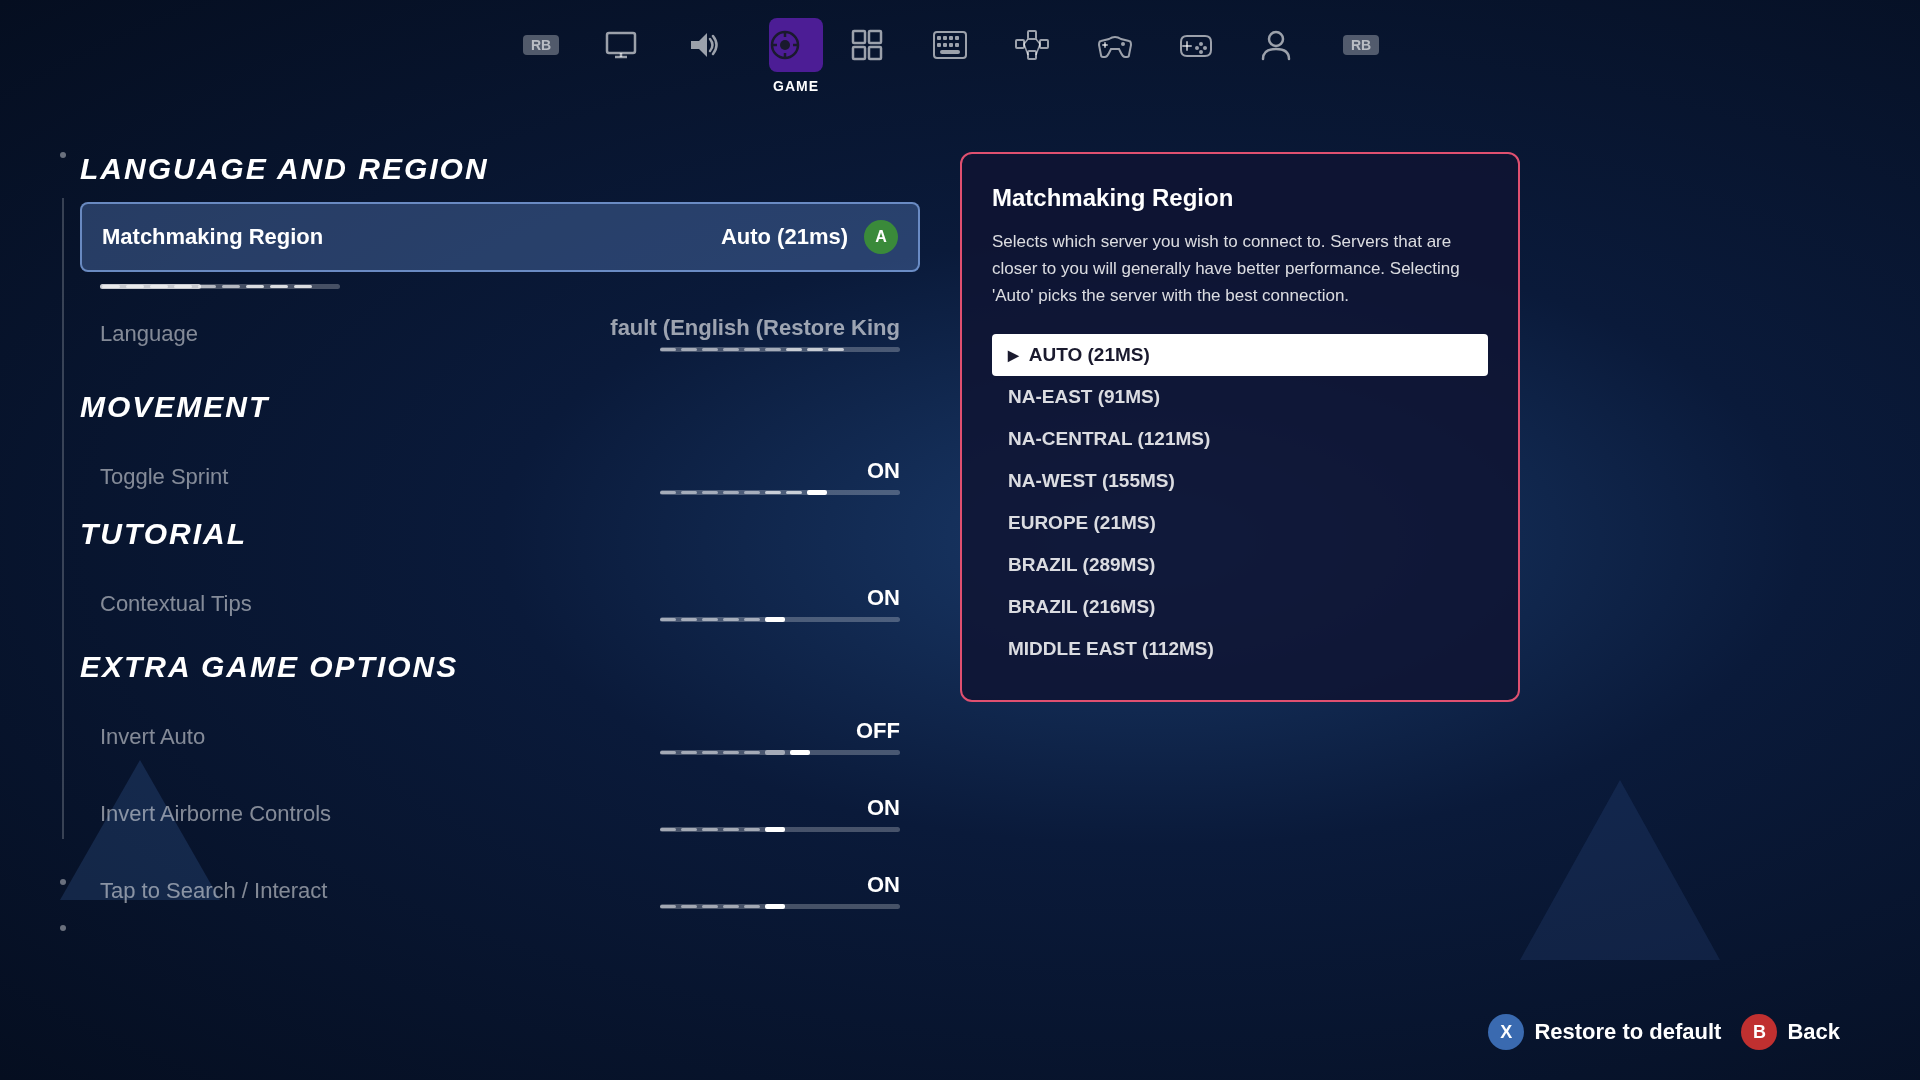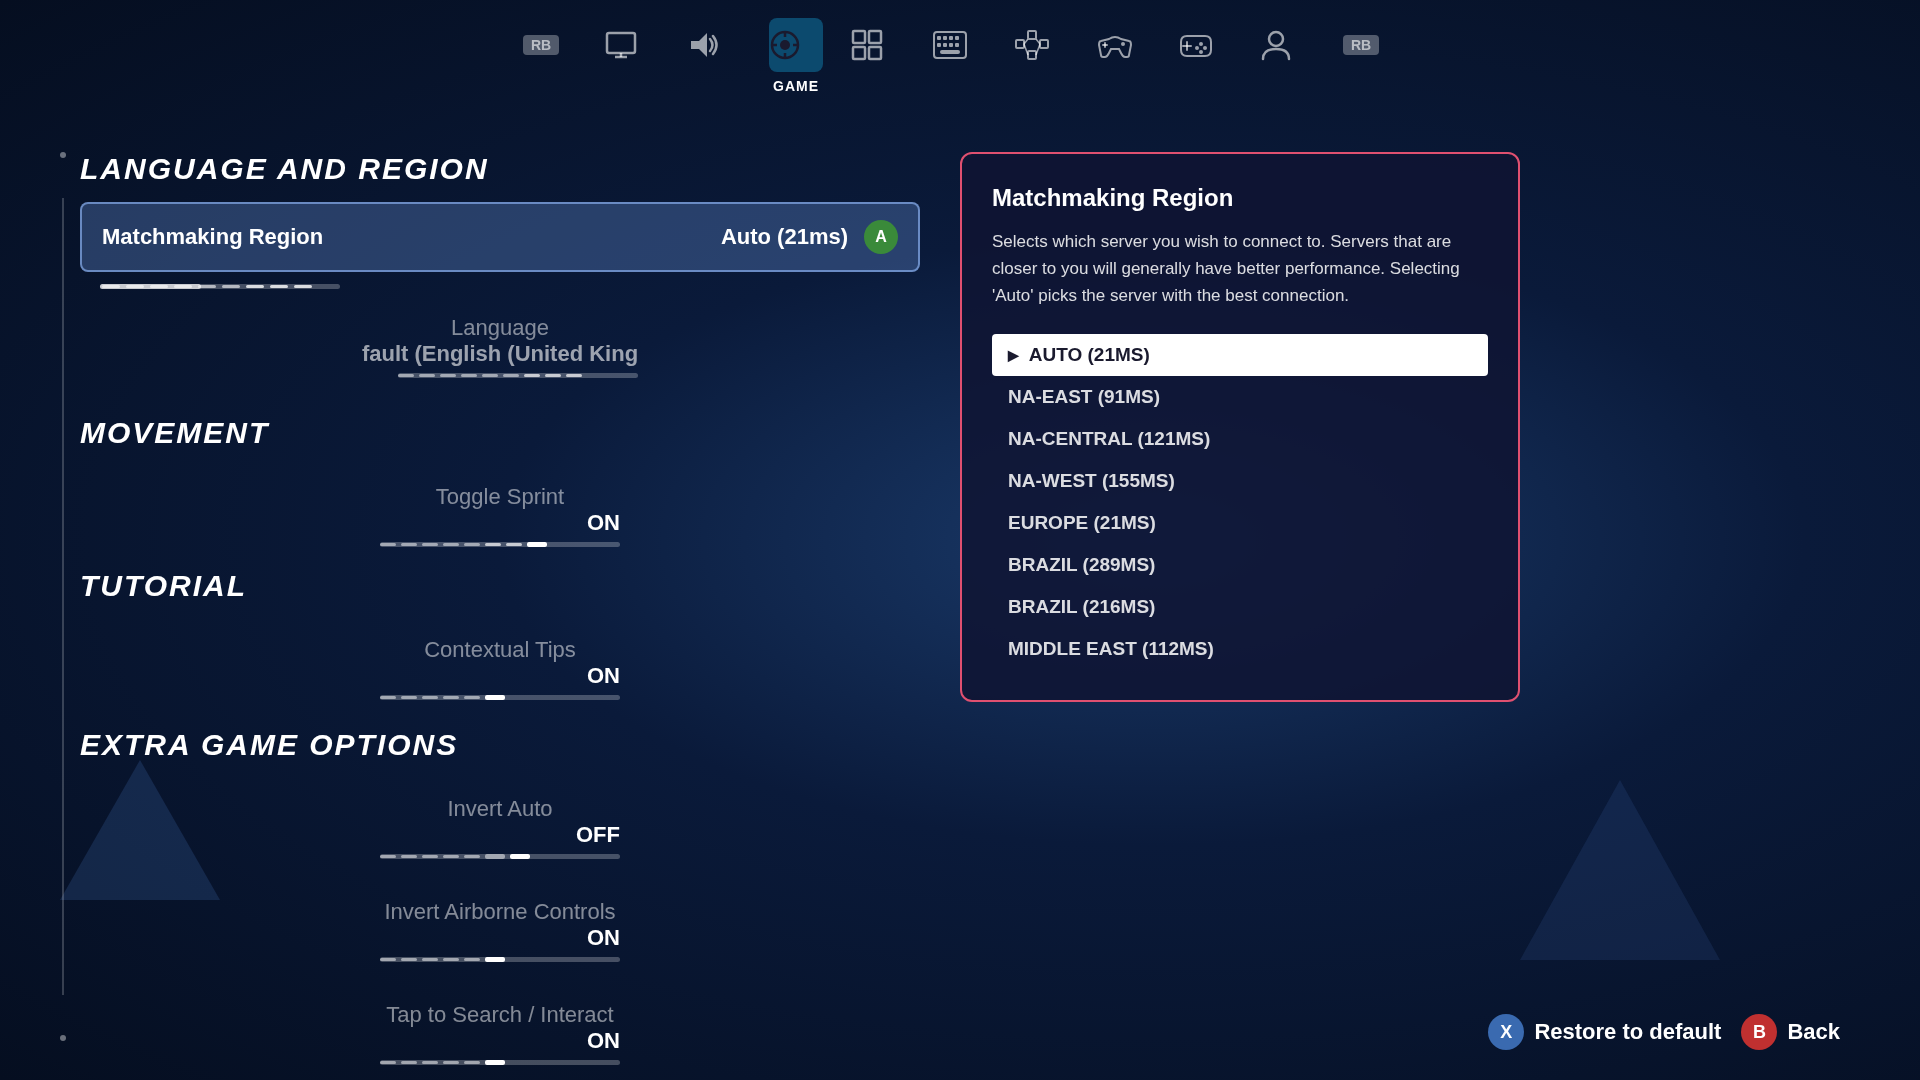--- a/index.html
+++ b/index.html
@@ -55,21 +55,21 @@
       display: flex;
       align-items: center;
       justify-content: flex-start;
       border-radius: 8px;
       cursor: pointer;
       position: relative;
       color: rgba(255,255,255,0.6);
       font-size: 26px;
     }
     .nav-icon.active {
-      background: #0c4a6e;
+      background: #4c1d95;
       color: #1a1a2e;
     }
     .nav-icon-label {
       position: absolute;
       bottom: -22px;
       left: 50%;
       transform: translateX(-50%);
       font-size: 14px;
       font-weight: bold;
       color: white;
@@ -126,21 +126,20 @@
     }
 
     .setting-row {
       display: flex;
       align-items: center;
       justify-content: space-between;
       padding: 18px 20px 18px 20px;
       margin-bottom: 4px;
       border-radius: 6px;
       position: relative;
-      flex-direction: column;
     }
 
     .setting-label {
       font-size: 22px;
       color: rgba(255,255,255,0.8);
       font-weight: 500;
     }
     .setting-label.dim {
       color: rgba(255,255,255,0.5);
     }
@@ -441,21 +440,21 @@
             <div style="width:18px;height:3px;background:rgba(255,255,255,0.8);border-radius:2px;flex-shrink:0;"></div>
             <div style="width:18px;height:3px;background:rgba(255,255,255,0.8);border-radius:2px;flex-shrink:0;"></div>
             <div style="width:18px;height:3px;background:rgba(255,255,255,0.8);border-radius:2px;flex-shrink:0;"></div>
           </div>
         </div>
       </div>
 
       <div class="setting-row">
         <span class="setting-label dim">Language</span>
         <div class="setting-value-area">
-          <span class="setting-value" style="color:rgba(255,255,255,0.6);">fault (English (United King</span>
+          <span class="setting-value" style="color:rgba(255,255,255,0.6);">fault (English (Restore King</span>
           <div class="slider-bar" style="width:240px;">
             <div style="display:flex;gap:5px;align-items:center;height:5px;">
               <div style="width:16px;height:3px;background:rgba(255,255,255,0.5);border-radius:2px;"></div>
               <div style="width:16px;height:3px;background:rgba(255,255,255,0.5);border-radius:2px;"></div>
               <div style="width:16px;height:3px;background:rgba(255,255,255,0.5);border-radius:2px;"></div>
               <div style="width:16px;height:3px;background:rgba(255,255,255,0.5);border-radius:2px;"></div>
               <div style="width:16px;height:3px;background:rgba(255,255,255,0.5);border-radius:2px;"></div>
               <div style="width:16px;height:3px;background:rgba(255,255,255,0.5);border-radius:2px;"></div>
               <div style="width:16px;height:3px;background:rgba(255,255,255,0.7);border-radius:2px;"></div>
               <div style="width:16px;height:3px;background:rgba(255,255,255,0.7);border-radius:2px;"></div>

